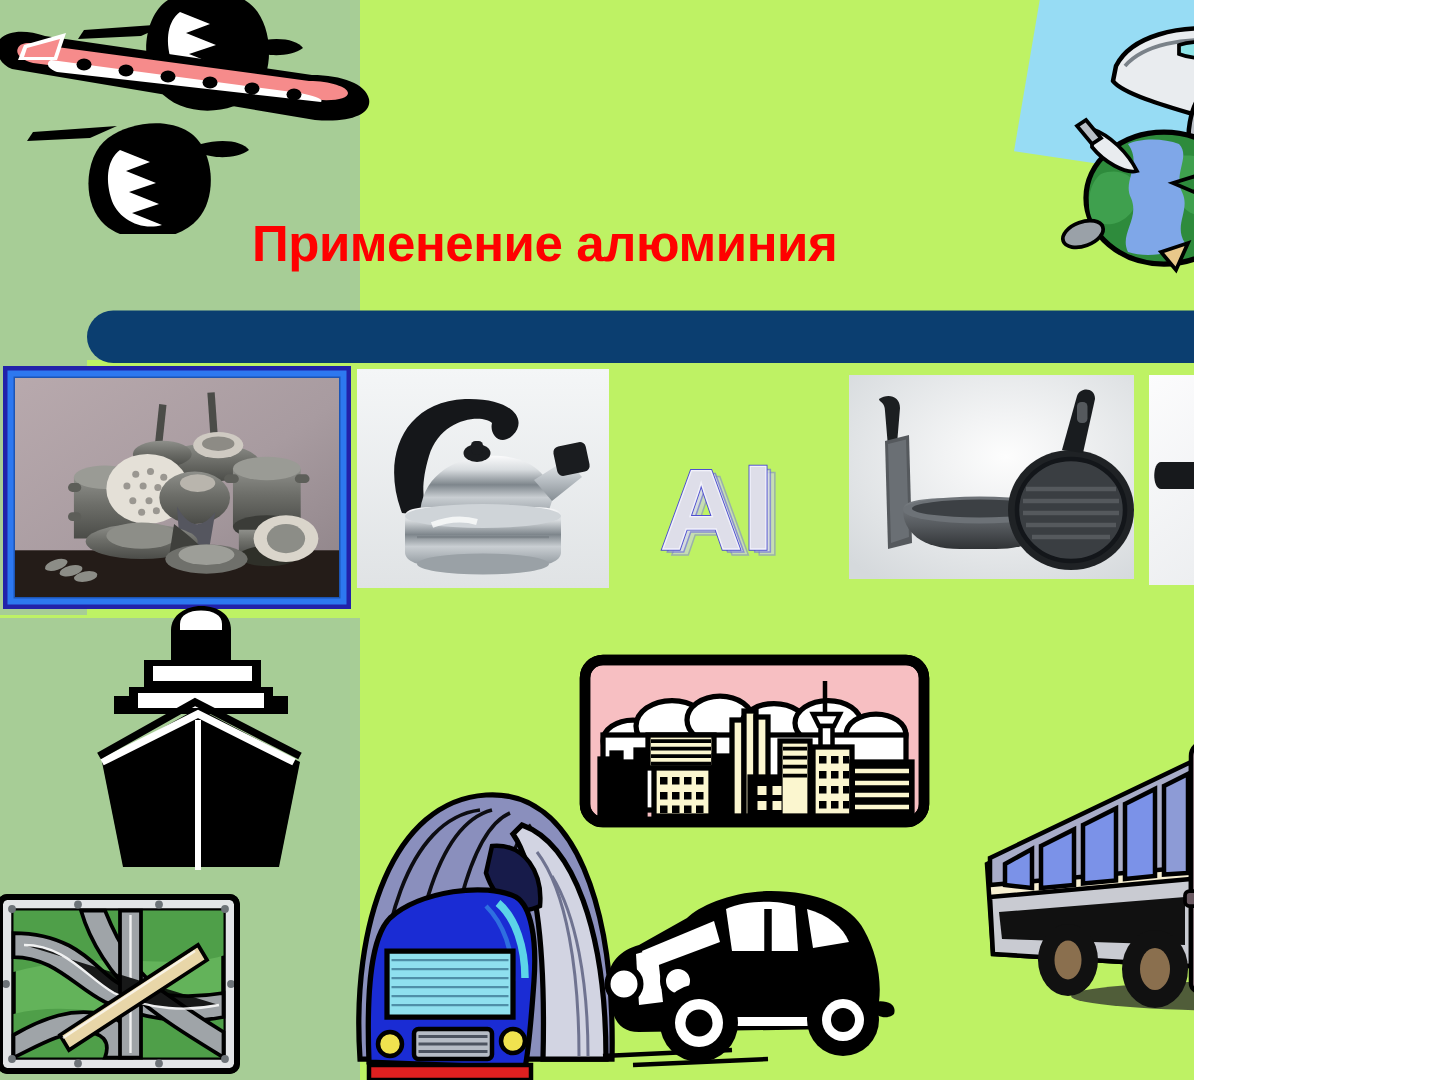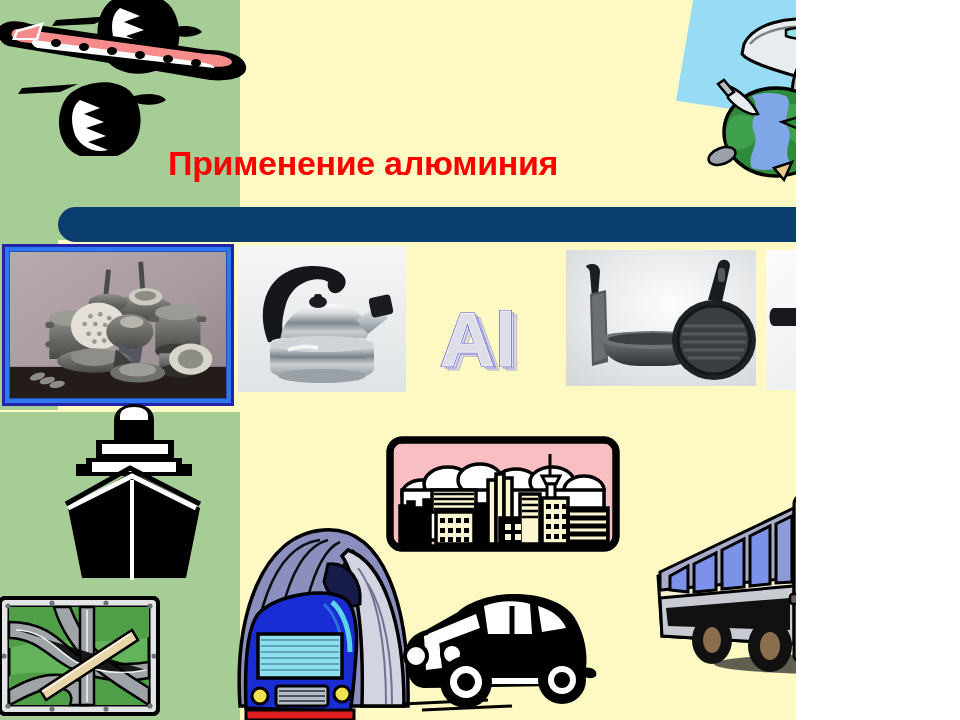--- a/index.html
+++ b/index.html
@@ -3,21 +3,21 @@
 <meta charset="utf-8">
 <title>Применение алюминия</title>
 <style>
   html,body{margin:0;padding:0;background:#fff;}
   body{
     font-family:"Liberation Sans","DejaVu Sans",sans-serif;
   }
   #slide{
     position:relative;
     width:796px;height:720px;
-    background:#fef9c3;
+    background:#bef264;
     overflow:hidden;
   }
   
   .green-block{position:absolute;background:#a7cd96;}
   #green-top{left:0;top:0;width:240px;height:240px;}
   #green-mid{left:0;top:240px;width:58px;height:170px;}
   #green-bottom{left:0;top:412px;width:240px;height:308px;}
   #blue-parallelogram{
     position:absolute;left:676px;top:0;width:286px;height:140px;
     background:#97dcf4;

